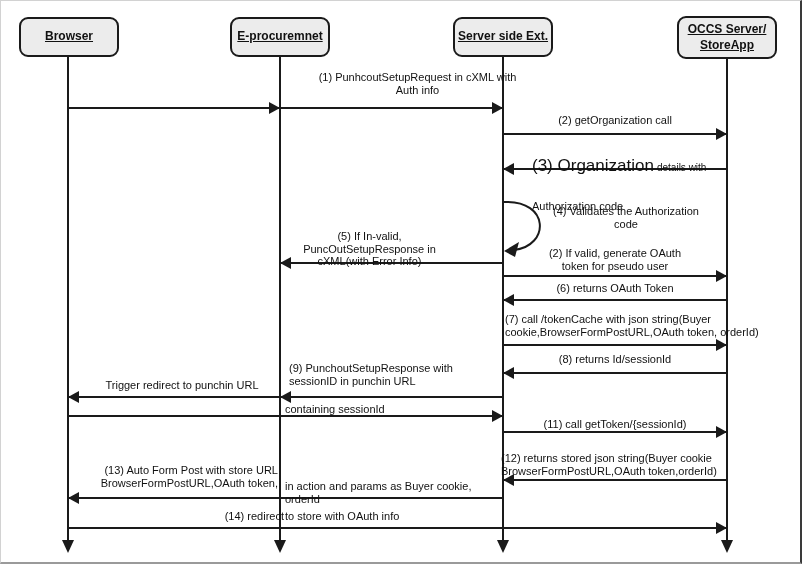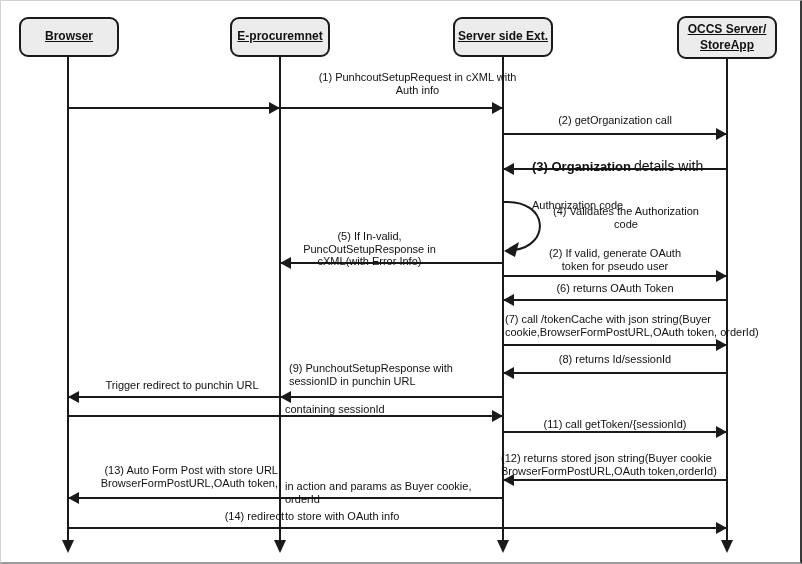--- a/index.html
+++ b/index.html
@@ -62,22 +62,22 @@
     border-bottom:6px solid transparent;
   }
   .lbl{
     position:absolute;
     font-size:11px;line-height:12.5px;
     white-space:pre-wrap;
     z-index:2;
   }
   .c{text-align:center;}
   .r{text-align:right;}
-  .fs13{font-size:13px;font-weight:bold;}
-  .fs10{font-size:14px;}
+  .fs13{font-size:17px;}
+  .fs10{font-size:10px;}
   svg.loop{position:absolute;z-index:1;}
 </style>
 </head>
 <body>
 
 <div id="canvas">
 
   <div class="lifeline" style="left:66px;"></div>
   <div class="lifeline" style="left:278px;"></div>
   <div class="lifeline" style="left:501px;"></div>

